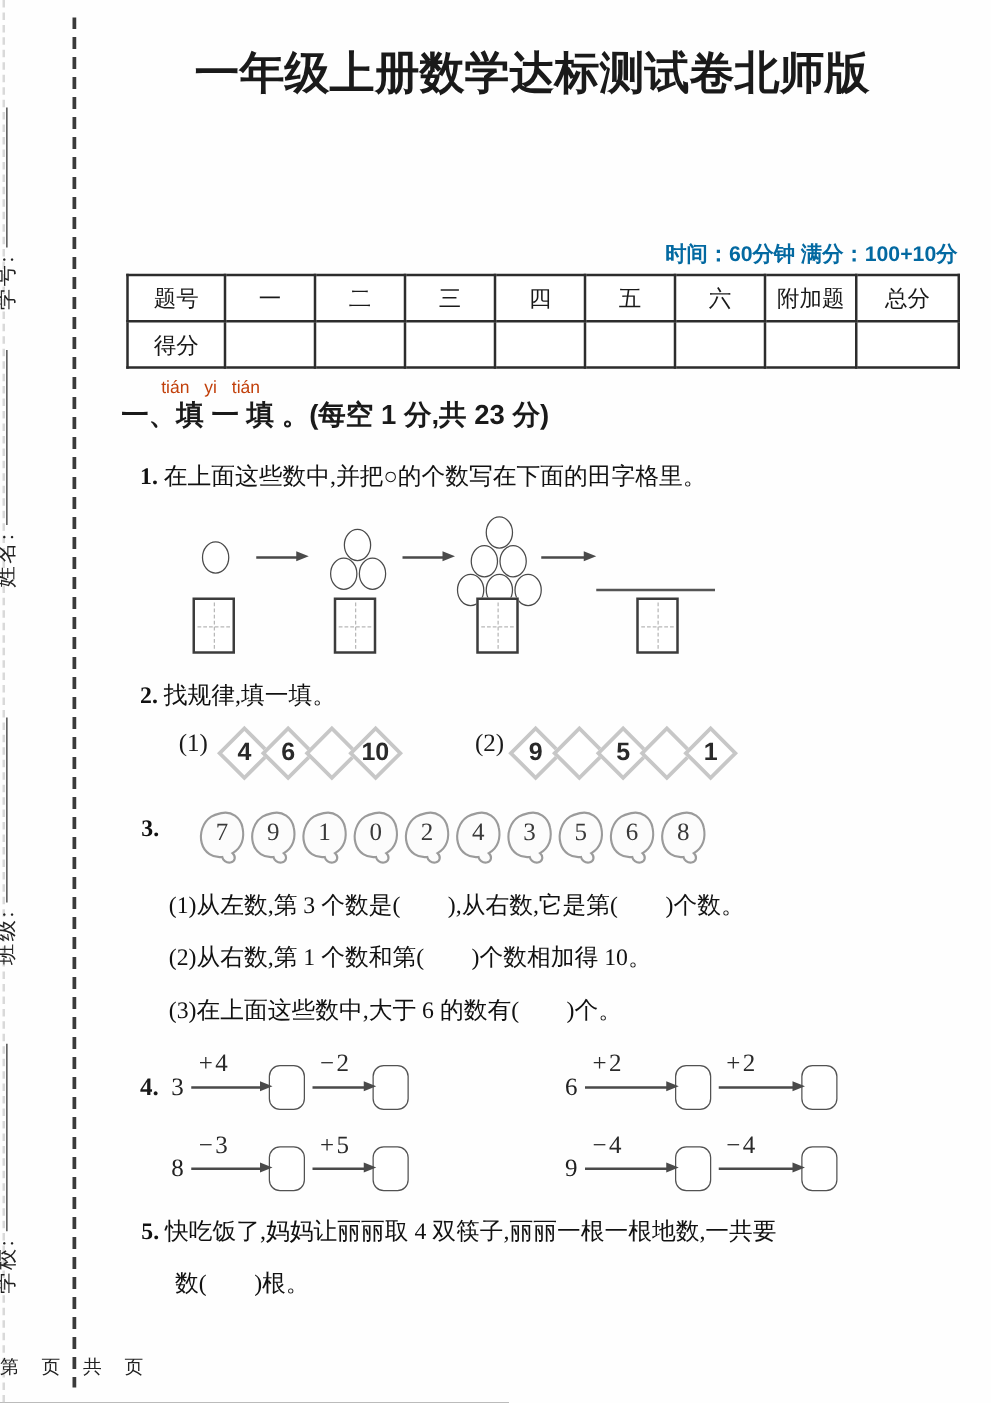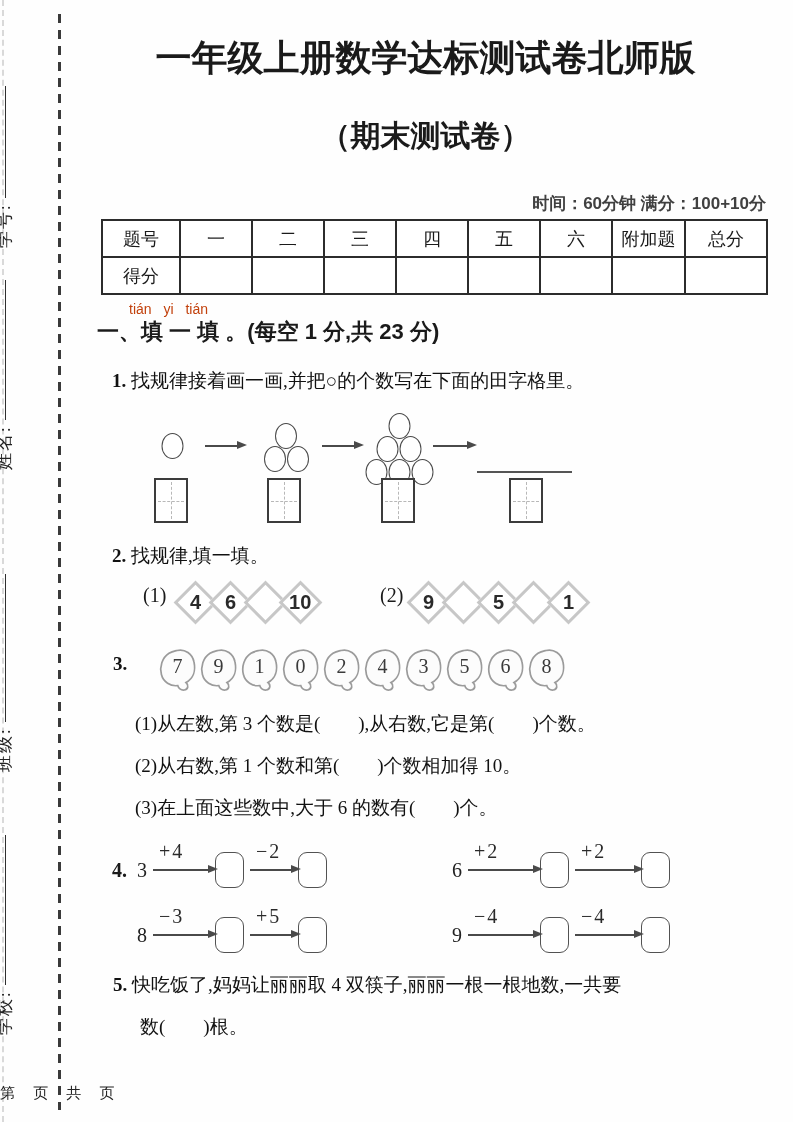--- a/index.html
+++ b/index.html
@@ -13,21 +13,21 @@
     background-image:repeating-linear-gradient(to bottom,#3a3a3a 0 9px,transparent 9px 16px);}
   .side-field{position:absolute;left:16px;height:22px;line-height:22px;white-space:nowrap;
     transform:rotate(-90deg);transform-origin:left bottom;}
   .side-label{font-family:"Liberation Serif",serif;font-size:17px;letter-spacing:2px;color:#222;}
   .side-line{display:inline-block;border-bottom:1.7px solid #2f2f2f;margin-left:5px;vertical-align:4px;}
   
   .title{position:absolute;top:34px;left:62px;right:4px;text-align:center;
     font-size:36px;font-weight:900;letter-spacing:0;}
   .subtitle{position:absolute;top:116px;left:62px;right:4px;text-align:center;
     font-size:30px;font-weight:800;}
-  .meta{position:absolute;top:192px;right:27px;font-size:17px;font-weight:600;color:#404040;}
+  .meta{position:absolute;top:192px;right:27px;font-size:17px;font-weight:600;color:#0369a1;}
   
   .score-table{position:absolute;top:219px;left:101px;border-collapse:collapse;table-layout:fixed;}
   .score-table td{border:2px solid #2c2c2c;height:35px;text-align:center;vertical-align:middle;
     font-size:18px;padding:0;background:#fff;}
   .score-table td.hd{font-weight:400;}
   
   .pinyin{position:absolute;top:301px;left:129px;font-size:14px;color:#c2410c;word-spacing:8px;}
   .heading{position:absolute;top:317px;left:97px;font-size:22px;font-weight:800;}
   
   .qtext{position:absolute;font-family:"Liberation Serif",serif;font-size:19px;color:#111;white-space:nowrap;}
@@ -88,21 +88,20 @@
     <span class="side-label">姓名:</span><span class="side-line" style="width:140px"></span>
   </div>
   <div class="side-field" style="top:750px">
     <span class="side-label">班级:</span><span class="side-line" style="width:148px"></span>
   </div>
   <div class="side-field" style="top:1013px">
     <span class="side-label">学校:</span><span class="side-line" style="width:150px"></span>
   </div>
 
   <div class="title">一年级上册数学达标测试卷北师版</div>
-  <div class="subtitle">（期末测试卷）</div>
   <div class="meta">时间：60分钟  满分：100+10分</div>
 
   <table class="score-table">
     <colgroup>
       <col style="width:78px">
         <col style="width:72px">
         <col style="width:72px">
         <col style="width:72px">
       <col style="width:72px">
         <col style="width:72px">
@@ -134,21 +133,21 @@
       <td></td>
     </tr>
   </tbody>
     </table>
 
   <div class="pinyin">tián yi tián</div>
   <div class="heading">一、填 一 填 。(每空 1 分,共 23 分)</div>
 
   <div class="qtext" style="top:368px;left:112px">
     <span class="qnum">1.</span>
-    <span>找规律接着画一画,并把○的个数写在下面的田字格里。</span>
+    <span>在上面这些数中,并把○的个数写在下面的田字格里。</span>
   </div>
   <div class="q1-fig">
     <div class="pyr" style="left:72px;top:18px">
         <div class="c-row">
           <div class="circle"></div>
         </div>
       </div>
     <div class="pyr" style="left:186px;top:8px">
         <div class="c-row">
           <div class="circle"></div>

